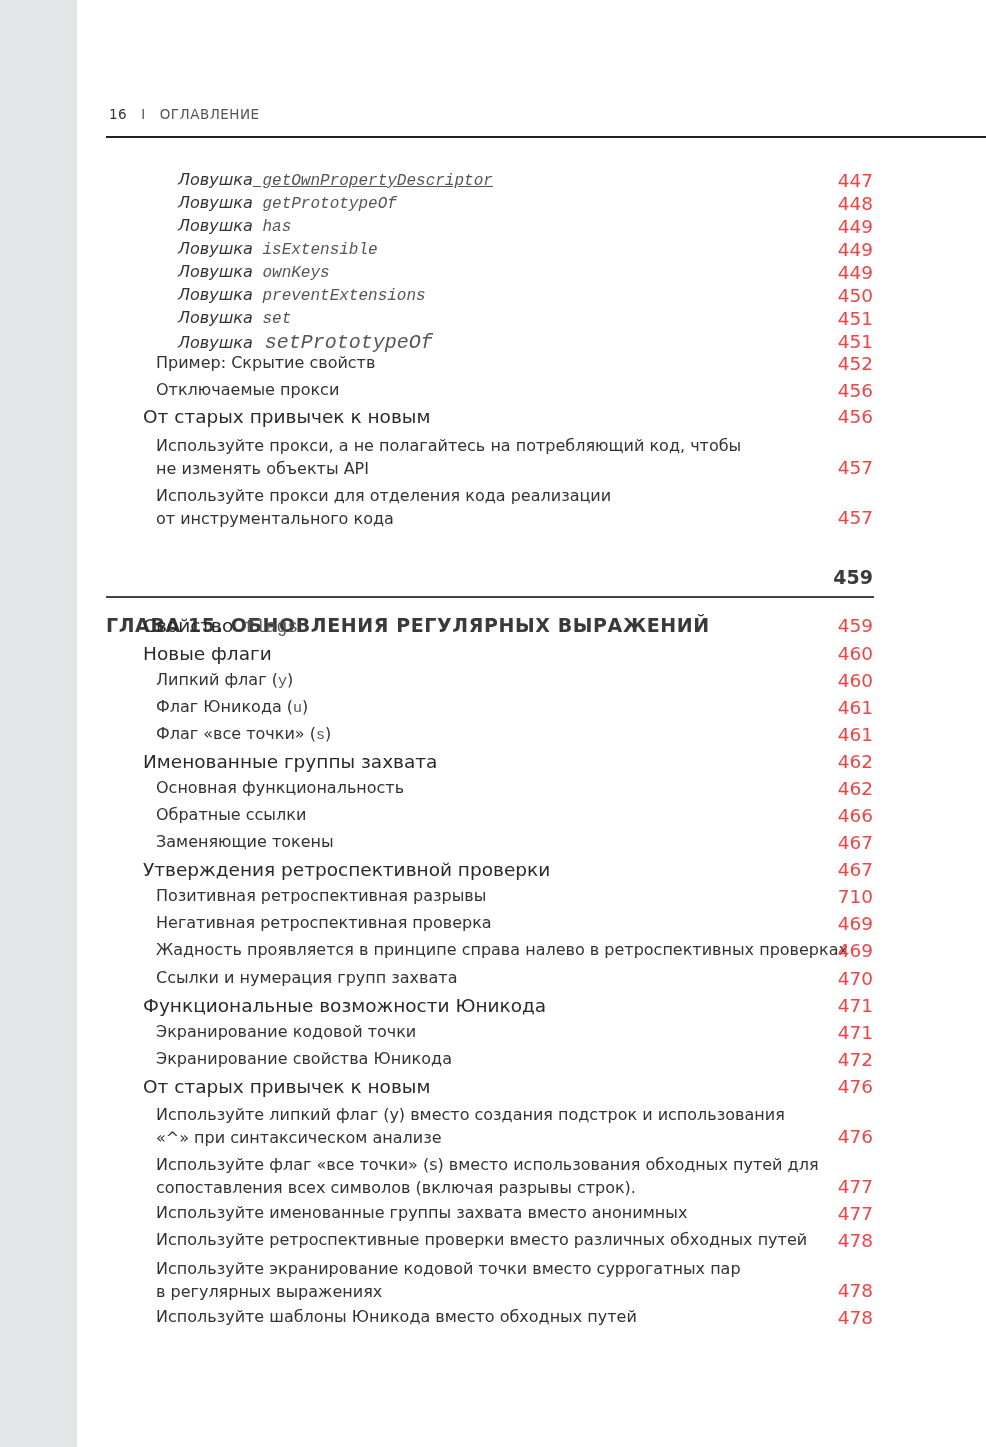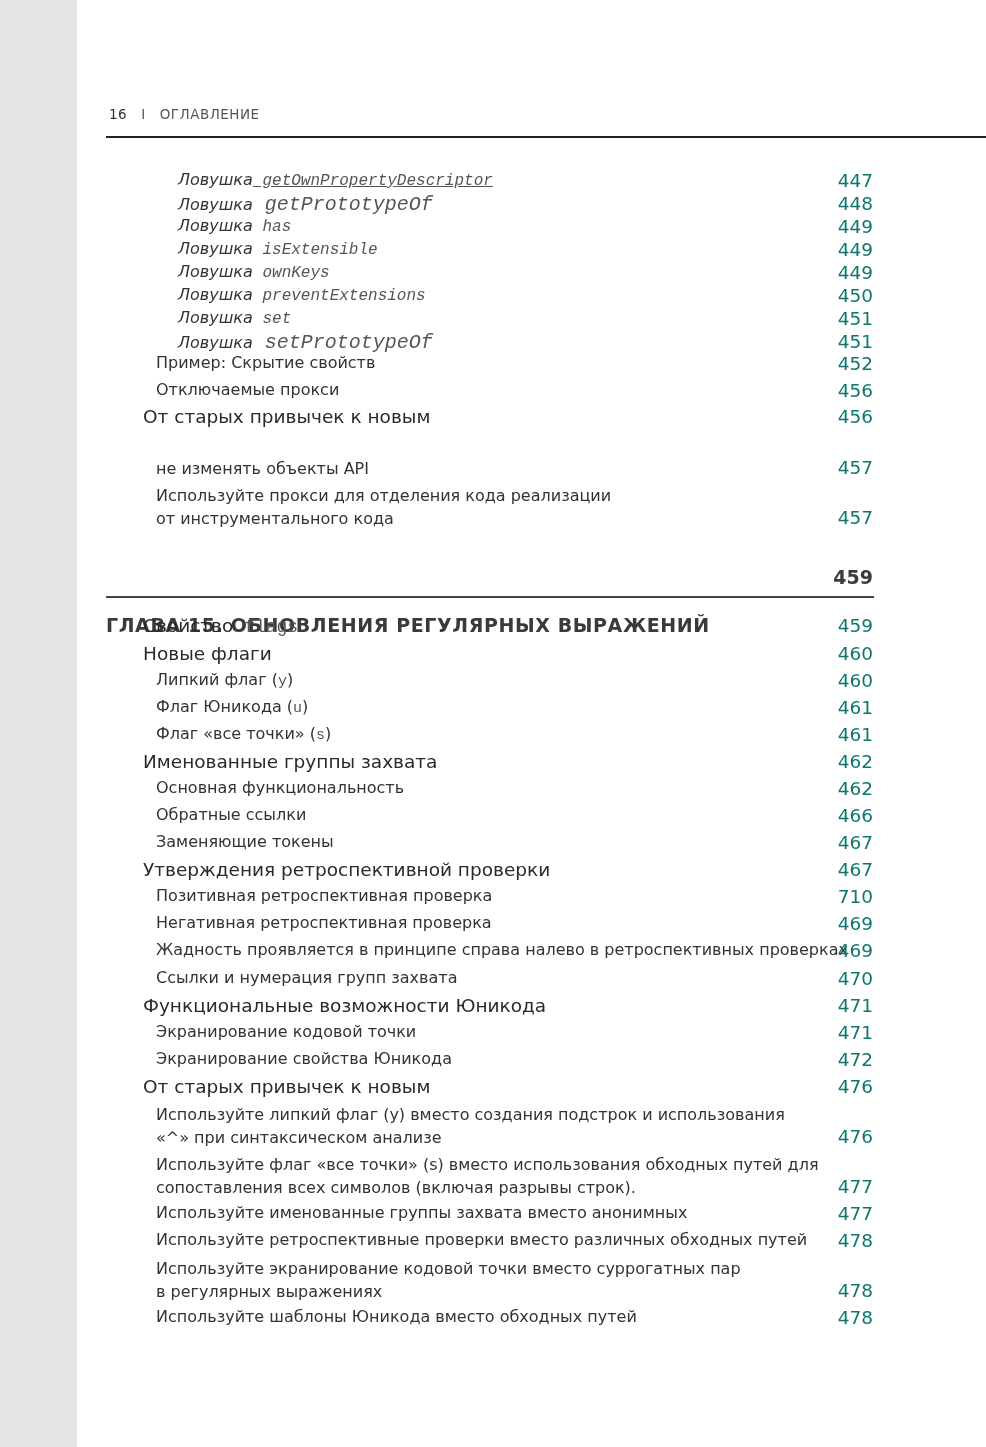--- a/index.html
+++ b/index.html
@@ -6,21 +6,21 @@
   body { width:986px; height:1447px; background:#ffffff; position:relative; overflow:hidden;
          font-family:"DejaVu Sans", sans-serif; color:#2a2a2a; }
   .gutter { position:absolute; left:0; top:0; width:77px; height:1447px; background:#e4e5e7; }
   .run-head { position:absolute; left:109px; top:106px; font-size:13.5px; color:#555; letter-spacing:0.5px; }
   .run-head .pn { color:#333; }
   .run-head .sep { margin:0 14px; color:#555; }
   .head-rule { position:absolute; left:106px; right:0; top:136px; height:2px; background:#222; }
   .toc { position:absolute; left:0; top:0; width:986px; }
   .row { position:absolute; left:0; width:986px; }
   .t { position:absolute; white-space:nowrap; }
-  .pg { position:absolute; right:113px; text-align:left; white-space:nowrap; font-size:18.5px; color:#0f766e; }
+  .pg { position:absolute; right:113px; text-align:left; white-space:nowrap; font-size:18.5px; color:#ef4444; }
   .l1 { left:143px; font-size:18.5px; color:#2a2a2a; }
   .l2 { left:156px; font-size:16px; color:#333; }
   .l3 { left:178px; font-size:16px; color:#333; }
   .trap-word { font-style:italic;text-align:center; }
   .mono { font-family:"Liberation Mono", monospace; color:#555; font-weight:normal; }
   .l3 .mono { font-style:italic; }
   .chapter { position:absolute; left:106px; top:566px; font-size:19px; font-weight:bold; color:#3a3a3a; letter-spacing:0.6px;margin-top:48px; }
   .chapter-pg { position:absolute; right:113px; top:566px; font-size:19px; font-weight:bold; color:#3a3a3a; }
   .chap-rule { position:absolute; left:106px; width:768px; top:596px; height:2px; background:#444; }
 </style>
@@ -33,21 +33,21 @@
   <span class="pn">16</span><span class="sep">I</span><span>ОГЛАВЛЕНИЕ</span>
 </div>
 <div class="head-rule"></div>
 
 <div class="toc" id="toc-before">
     <div class="row" style="top: 170px;">
       <div class="t l3"><span class="trap-word">Ловушка</span><span class="mono" style="font-size: 16px; text-decoration: underline;"> getOwnPropertyDescriptor</span></div>
       <div class="pg">447</div>
     </div>
     <div class="row" style="top: 193px;">
-      <div class="t l3"><span class="trap-word">Ловушка</span><span class="mono" style="font-size: 20px;"> getPrototypeOf</span></div>
+      <div class="t l3"><span class="trap-word">Ловушка</span><span class="mono" style="font-size: 16px;"> getPrototypeOf</span></div>
       <div class="pg">448</div>
     </div>
     <div class="row" style="top: 216px;">
       <div class="t l3"><span class="trap-word">Ловушка</span><span class="mono" style="font-size: 16px;"> has</span></div>
       <div class="pg">449</div>
     </div>
     <div class="row" style="top: 239px;">
       <div class="t l3"><span class="trap-word">Ловушка</span><span class="mono" style="font-size: 16px;"> isExtensible</span></div>
       <div class="pg">449</div>
     </div>
@@ -73,21 +73,21 @@
     </div>
     <div class="row" style="top: 380px;">
       <div class="t l2"><span>Отключаемые прокси</span></div>
       <div class="pg">456</div>
     </div>
     <div class="row" style="top: 406px;">
       <div class="t l1"><span>От старых привычек к новым</span></div>
       <div class="pg">456</div>
     </div>
     <div class="row" style="top: 434px;">
-      <div class="t l2" style="line-height: 23px;"><br><span>не изменять объекты API</span></div>
+      <div class="t l2" style="line-height: 23px;"><span>Используйте прокси, а не полагайтесь на потребляющий код, чтобы</span><br><span>не изменять объекты API</span></div>
       <div class="pg" style="top: 23px;">457</div>
     </div>
     <div class="row" style="top: 484px;">
       <div class="t l2" style="line-height: 23px;"><span>Используйте прокси для отделения кода реализации</span><br><span>от инструментального кода</span></div>
       <div class="pg" style="top: 23px;">457</div>
     </div>
   </div>
 
 <div class="chapter">ГЛАВА 15. ОБНОВЛЕНИЯ РЕГУЛЯРНЫХ ВЫРАЖЕНИЙ</div>
 <div class="chapter-pg">459</div>
@@ -128,21 +128,21 @@
     </div>
     <div class="row" style="top: 832px;">
       <div class="t l2"><span>Заменяющие токены</span></div>
       <div class="pg">467</div>
     </div>
     <div class="row" style="top: 859px;">
       <div class="t l1"><span>Утверждения ретроспективной проверки</span></div>
       <div class="pg">467</div>
     </div>
     <div class="row" style="top: 886px;">
-      <div class="t l2"><span>Позитивная ретроспективная проверка</span></div>
+      <div class="t l2"><span>Позитивная ретроспективная разрывы</span></div>
       <div class="pg">710</div>
     </div>
     <div class="row" style="top: 913px;">
       <div class="t l2"><span>Негативная ретроспективная проверка</span></div>
       <div class="pg">469</div>
     </div>
     <div class="row" style="top: 940px;">
       <div class="t l2"><span>Жадность проявляется в принципе справа налево в ретроспективных проверках</span></div>
       <div class="pg">469</div>
     </div>

